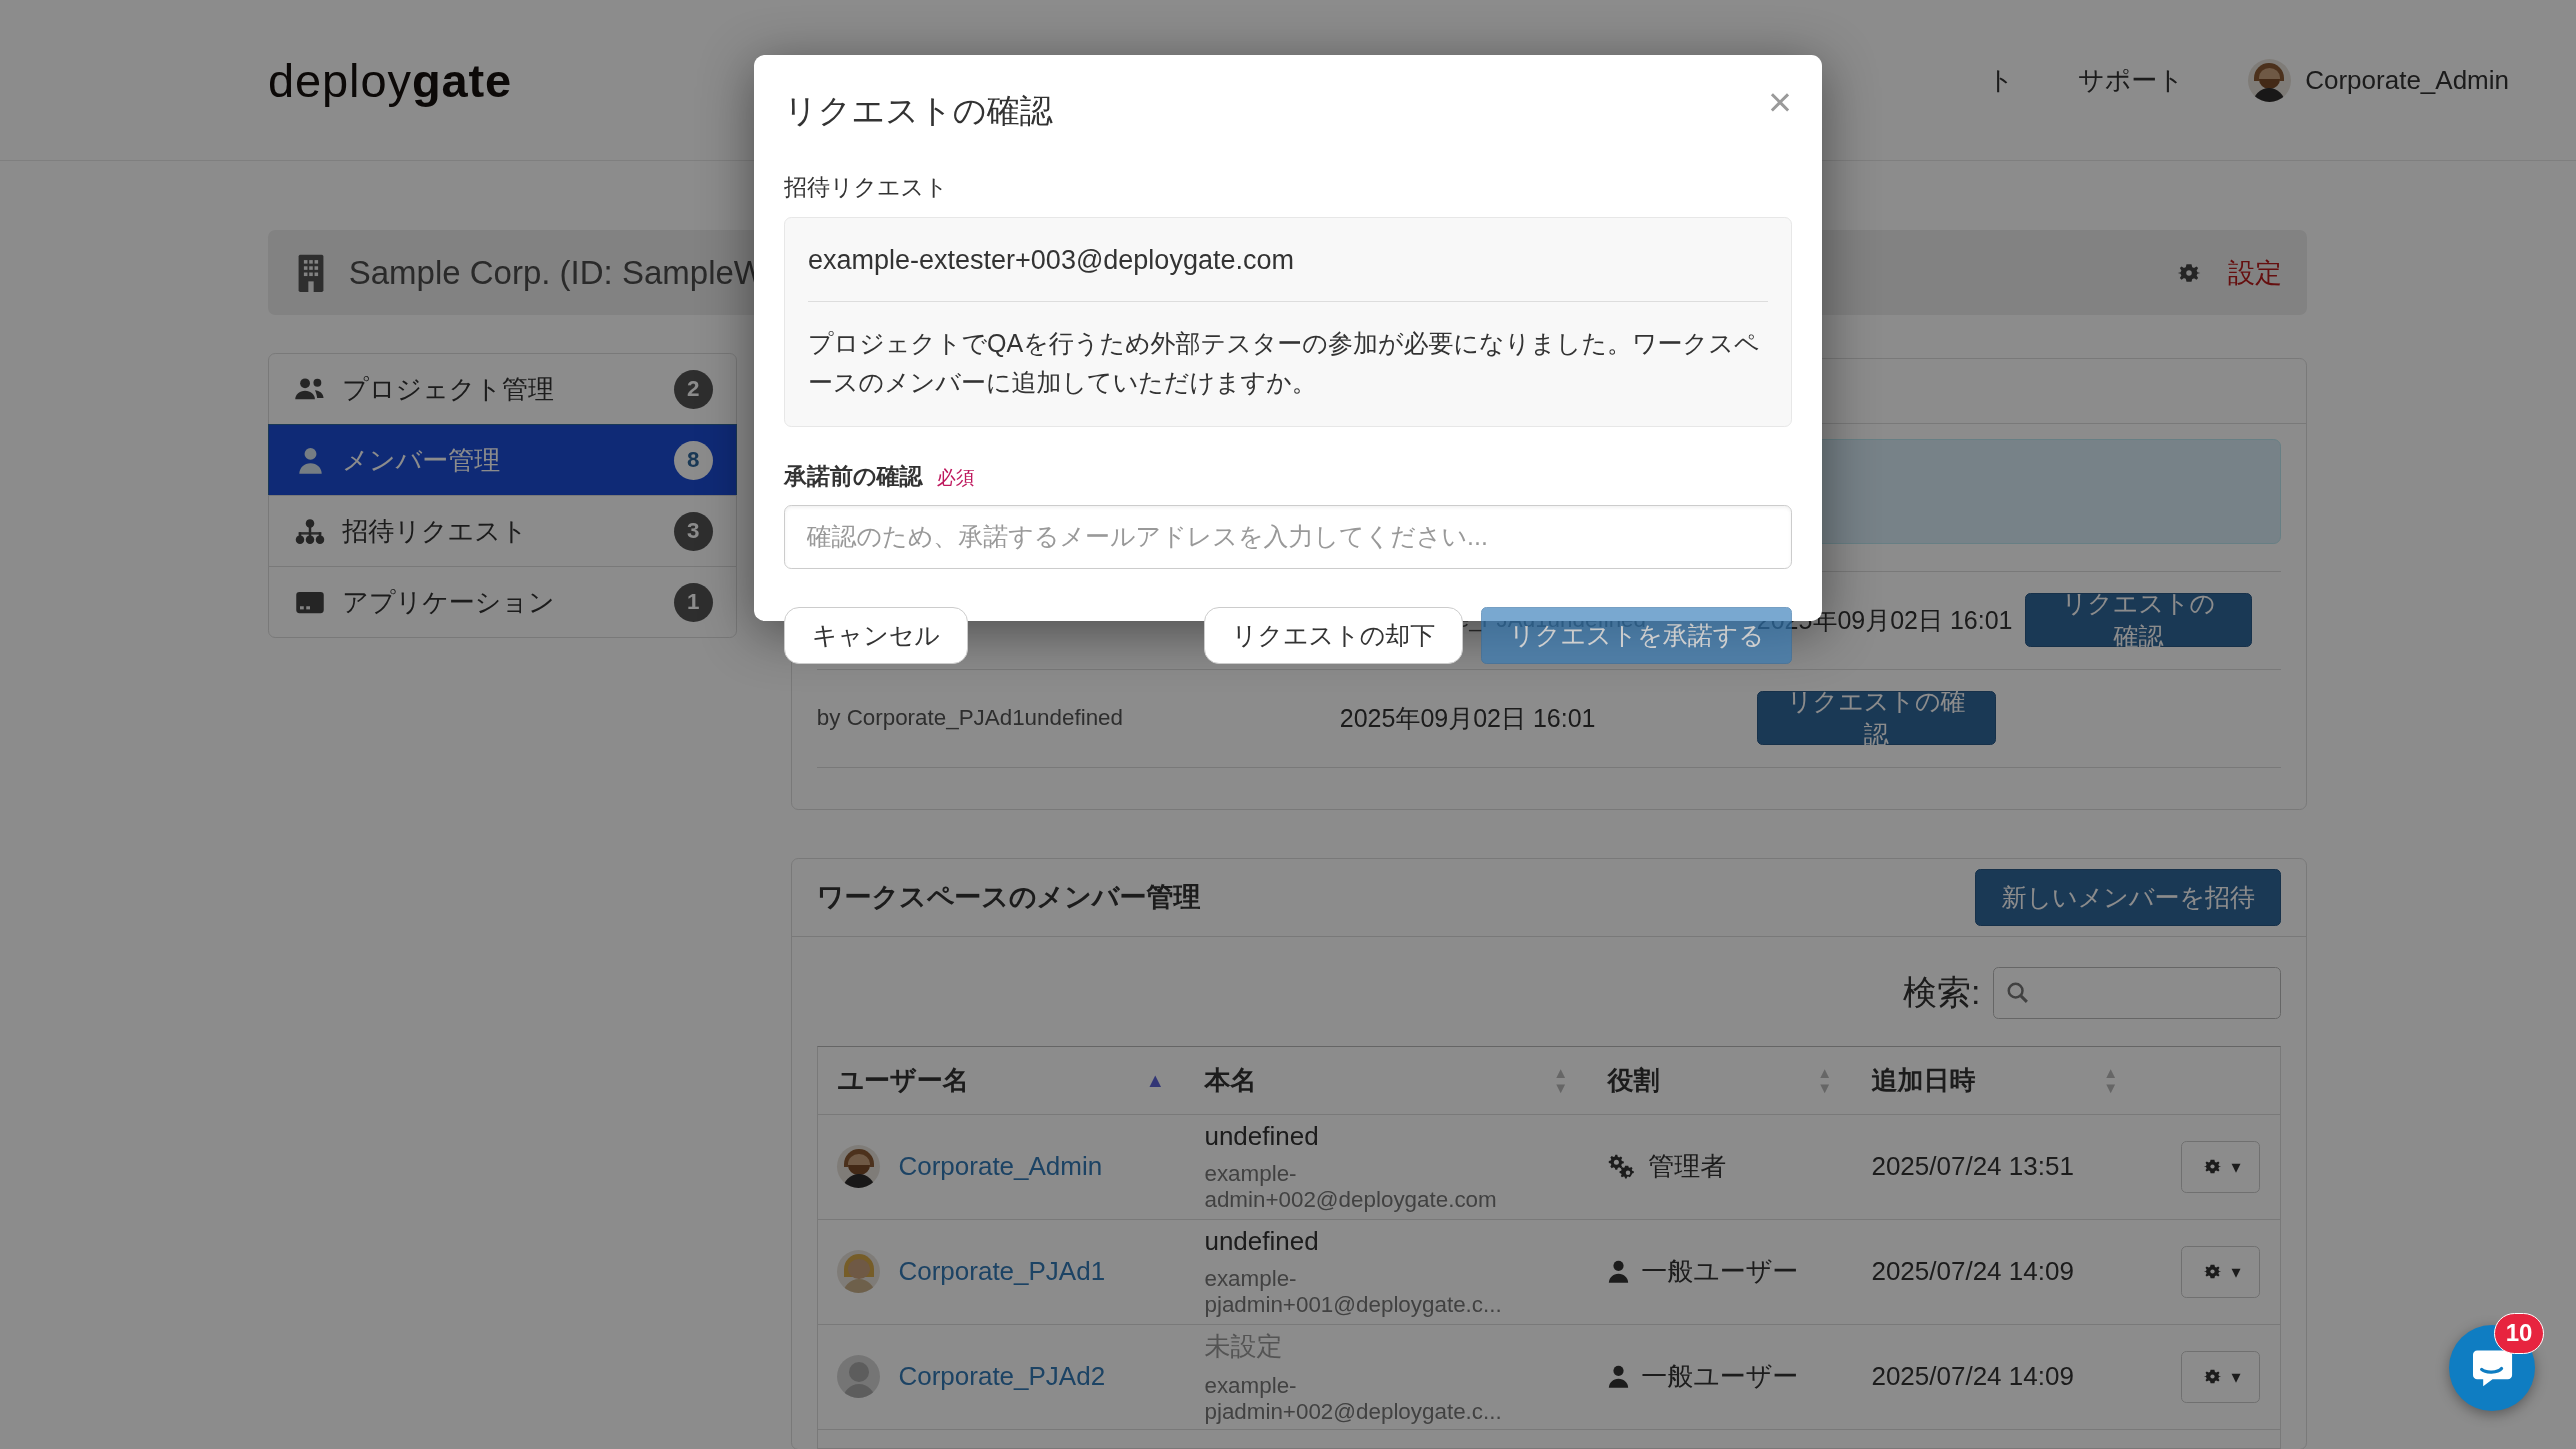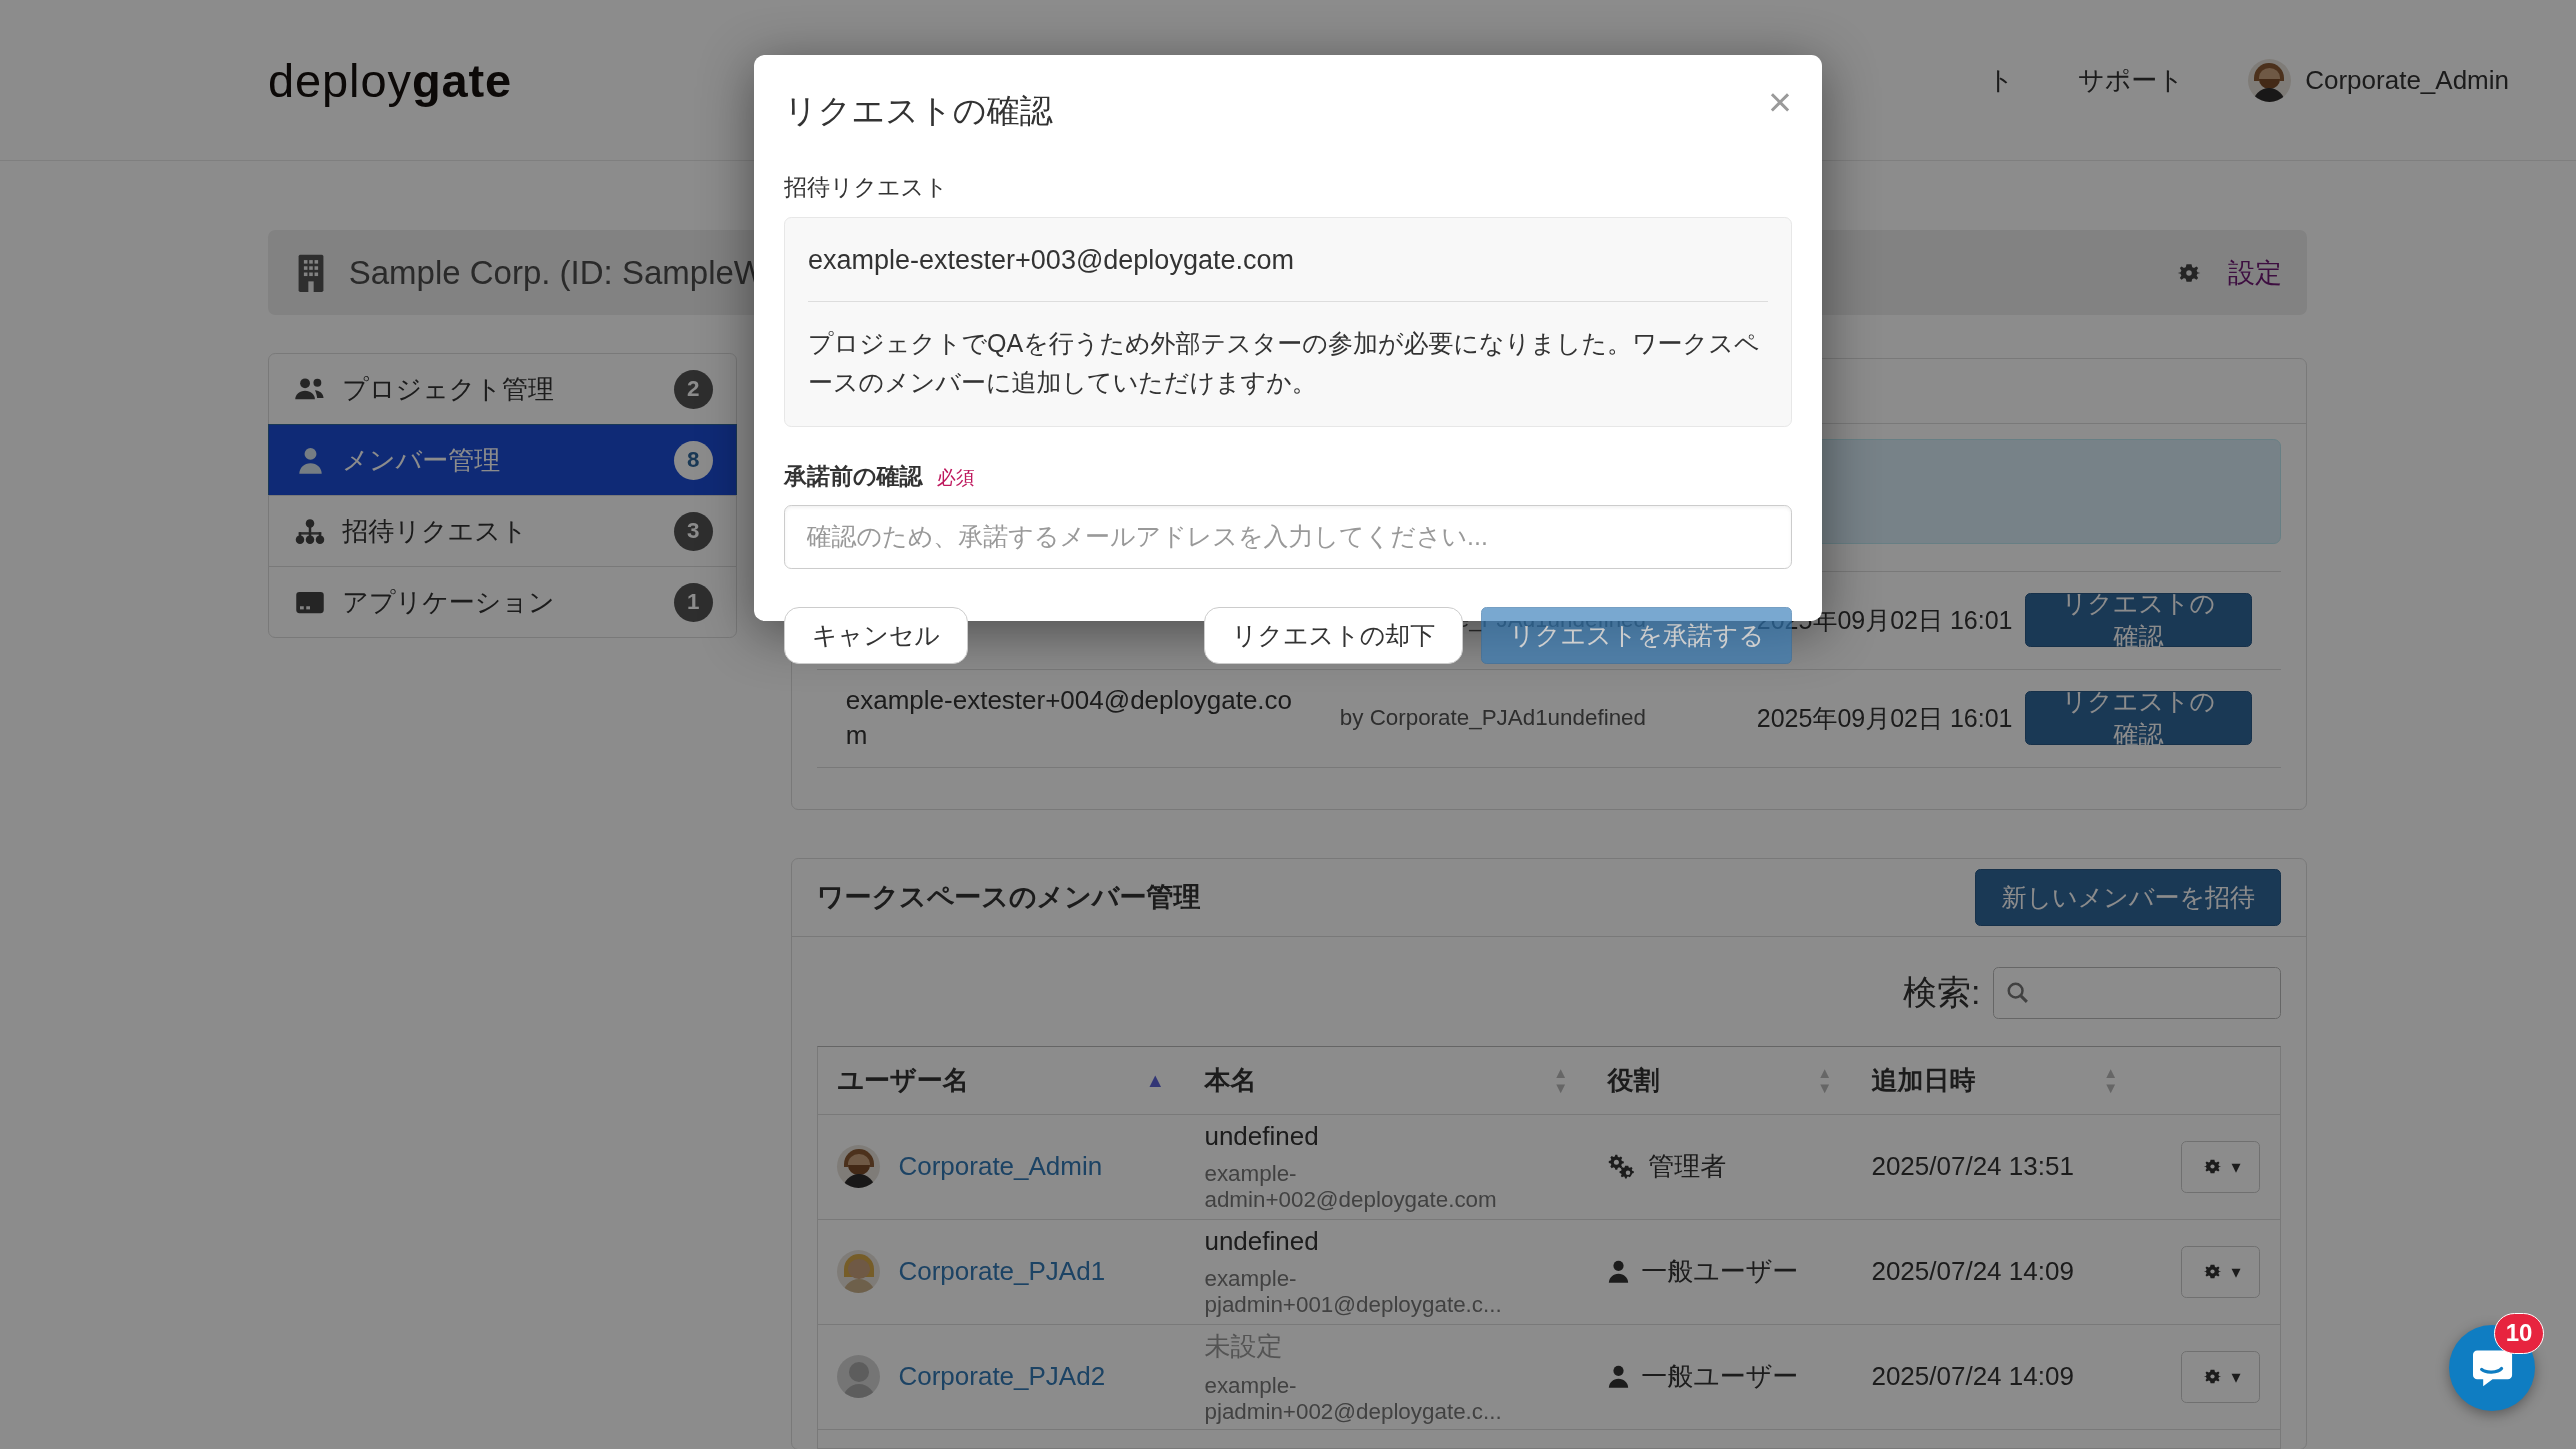--- a/index.html
+++ b/index.html
@@ -27,21 +27,21 @@
   .avatar.female .body { background:#c8b089; }
   .avatar.anon { background:#d6d6d6; }
   .avatar.anon .face { background:#aaa; left:11.6px; top:7.2px; width:19.7px; height:19.7px; }
   .avatar.anon .body { background:#aaa; }
 
   .container { position:absolute; left:268px; top:161px; width:2039px; }
 
   .titlebar { margin-top:69px; height:85px; background:#ededed; border-radius:7.2px;
     display:flex; align-items:center; padding:0 25px; }
   .titlebar .ttl { font-size:33px; color:#4d4d4d; margin-left:19.7px; }
-  .titlebar .right { margin-left:auto; display:flex; align-items:center; gap:24px; font-size:27px; color:#701a75; }
+  .titlebar .right { margin-left:auto; display:flex; align-items:center; gap:24px; font-size:27px; color:#b91c1c; }
 
   .cols { margin-top:38px; display:flex; }
   .sidebar { width:469px; }
   .sideitem { height:72px; background:#fff; border:0.9px solid #ddd; margin-top:-0.9px;
     display:flex; align-items:center; padding:0 23px; font-size:26px; color:#333; }
   .sideitem:first-child { border-radius:7.2px 7.2px 0 0; margin-top:0; }
   .sideitem:last-child { border-radius:0 0 7.2px 7.2px; }
   .sideitem .icon { width:36px; display:flex; justify-content:center; margin-right:14.3px; }
   .sideitem.active { background:#1d4ed8; border-color:#31689c; color:#fff; }
   .badge { margin-left:auto; min-width:39px; height:39px; border-radius:19.7px; background:#555;
@@ -254,21 +254,20 @@
             <div class="req-table">
               <div class="req-row">
                 <div class="req-email">example-extester+003@deploygate.com</div>
                 <div class="req-by">by Corporate_PJAd1undefined</div>
                 <div class="req-date">2025年09月02日 16:01</div>
                 <div class="req-action">
                     <button class="btn-navy">リクエストの確認</button>
                   </div>
               </div>
               <div class="req-row">
-                <div class="req-email">example-extester+004@deploygate.com</div>
                 <div class="req-by">by Corporate_PJAd1undefined</div>
                 <div class="req-date">2025年09月02日 16:01</div>
                 <div class="req-action">
                     <button class="btn-navy">リクエストの確認</button>
                   </div>
               </div>
             </div>
           </div>
         </div>
 

